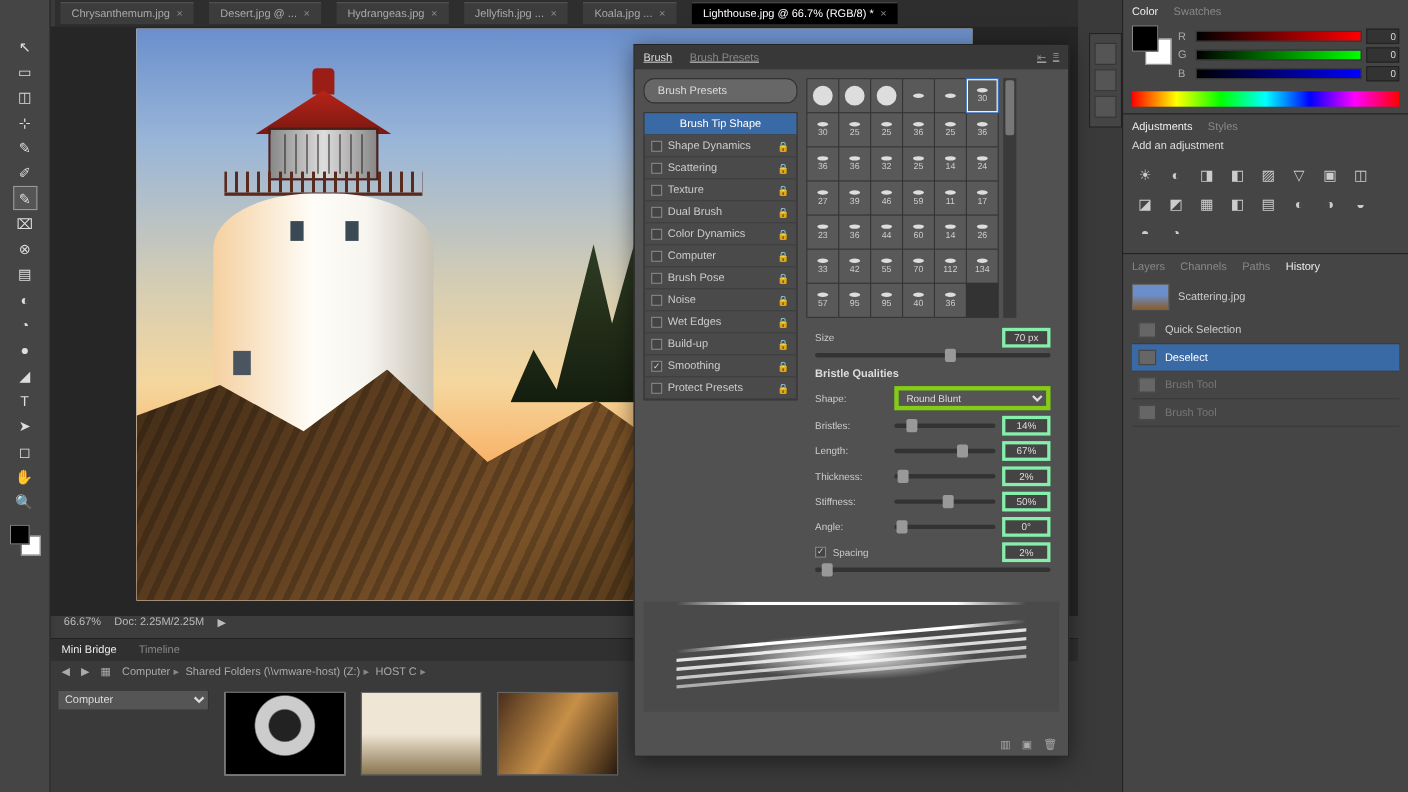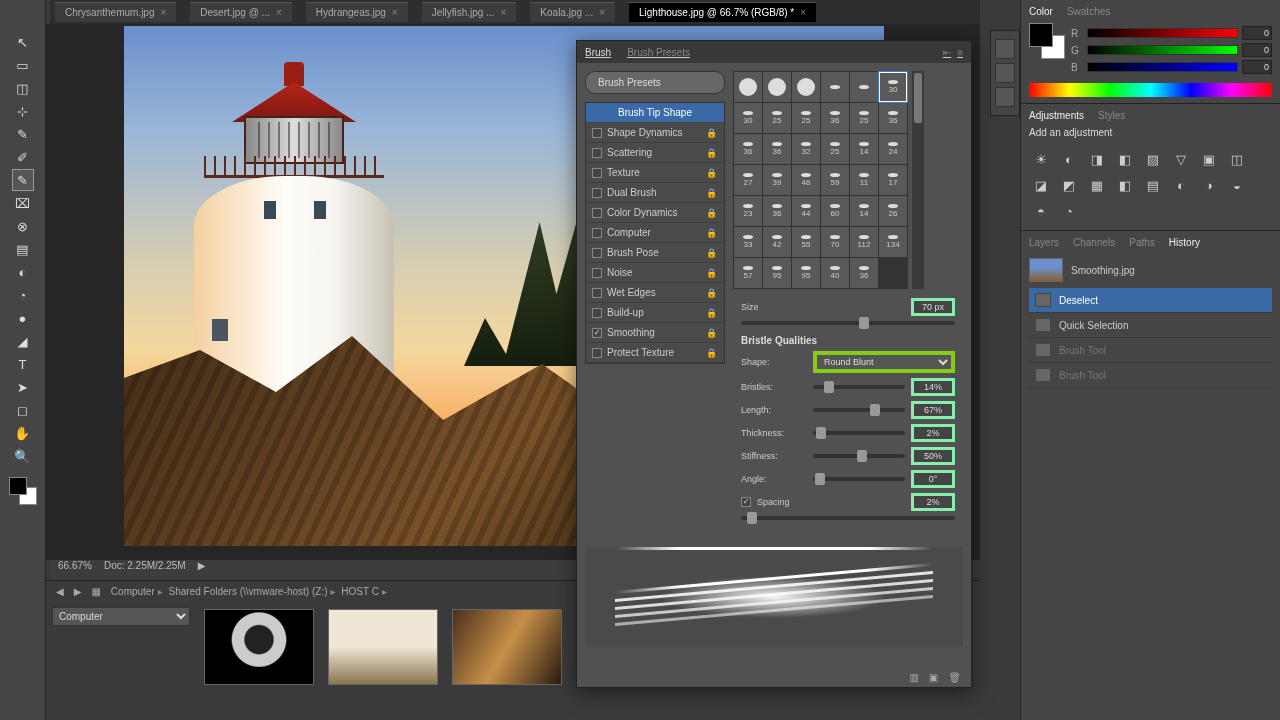--- a/index.html
+++ b/index.html
@@ -158,20 +158,24 @@
   </div>
 </div>
 
 <div class="status-bar">
   <span>66.67%</span>
   <span>Doc: 2.25M/2.25M</span>
   <span>▶</span>
 </div>
 
 <div class="mini-bridge">
+  <div class="mb-tabs">
+    <span>Mini Bridge</span>
+    <span style="color:#888">Timeline</span>
+  </div>
   <div class="mb-tools">
     <span>◀</span>
     <span>▶</span>
     <span>▦</span>
     <span class="mb-crumb">
       <span>Computer</span><span class="mb-arrow">▸</span>
       <span>Shared Folders (\\vmware-host) (Z:)</span><span class="mb-arrow">▸</span>
       <span>HOST C</span><span class="mb-arrow">▸</span>
     </span>
   </div>
@@ -253,21 +257,21 @@
             <span>Build-up</span>
             <span class="lock">🔒</span>
           </div>
           <div class="bp-opt">
             <span class="cb on"></span>
             <span>Smoothing</span>
             <span class="lock">🔒</span>
           </div>
           <div class="bp-opt">
             <span class="cb"></span>
-            <span>Protect Texture</span>
+            <span>Protect Presets</span>
             <span class="lock">🔒</span>
           </div>
         </div>
     </div>
     <div style="flex:1">
       <div class="bp-grid-wrap">
         <div class="bp-grid" id="bp-grid">
             <div class="bp-cell big">
               <div class="bp-dot"></div>
               <span> </span>
@@ -580,31 +584,31 @@
 
   <div class="panel" style="border-bottom:none">
     <div class="p-tabs" id="hist-tabs">
         <span class="">Layers</span>
         <span class="">Channels</span>
         <span class="">Paths</span>
         <span class="act">History</span>
       </div>
     <div class="hist-head">
       <div class="hist-thumb"></div>
-      <span>Smoothing.jpg</span>
+      <span>Scattering.jpg</span>
     </div>
     <div class="hist-list" id="hist-list">
+        <div class="hist-item">
+          <div class="ic2"></div>
+          <span>Quick Selection</span>
+        </div>
         <div class="hist-item sel3">
           <div class="ic2"></div>
           <span>Deselect</span>
         </div>
-        <div class="hist-item">
-          <div class="ic2"></div>
-          <span>Quick Selection</span>
-        </div>
         <div class="hist-item dim">
           <div class="ic2"></div>
           <span>Brush Tool</span>
         </div>
         <div class="hist-item dim">
           <div class="ic2"></div>
           <span>Brush Tool</span>
         </div>
       </div>
   </div>

